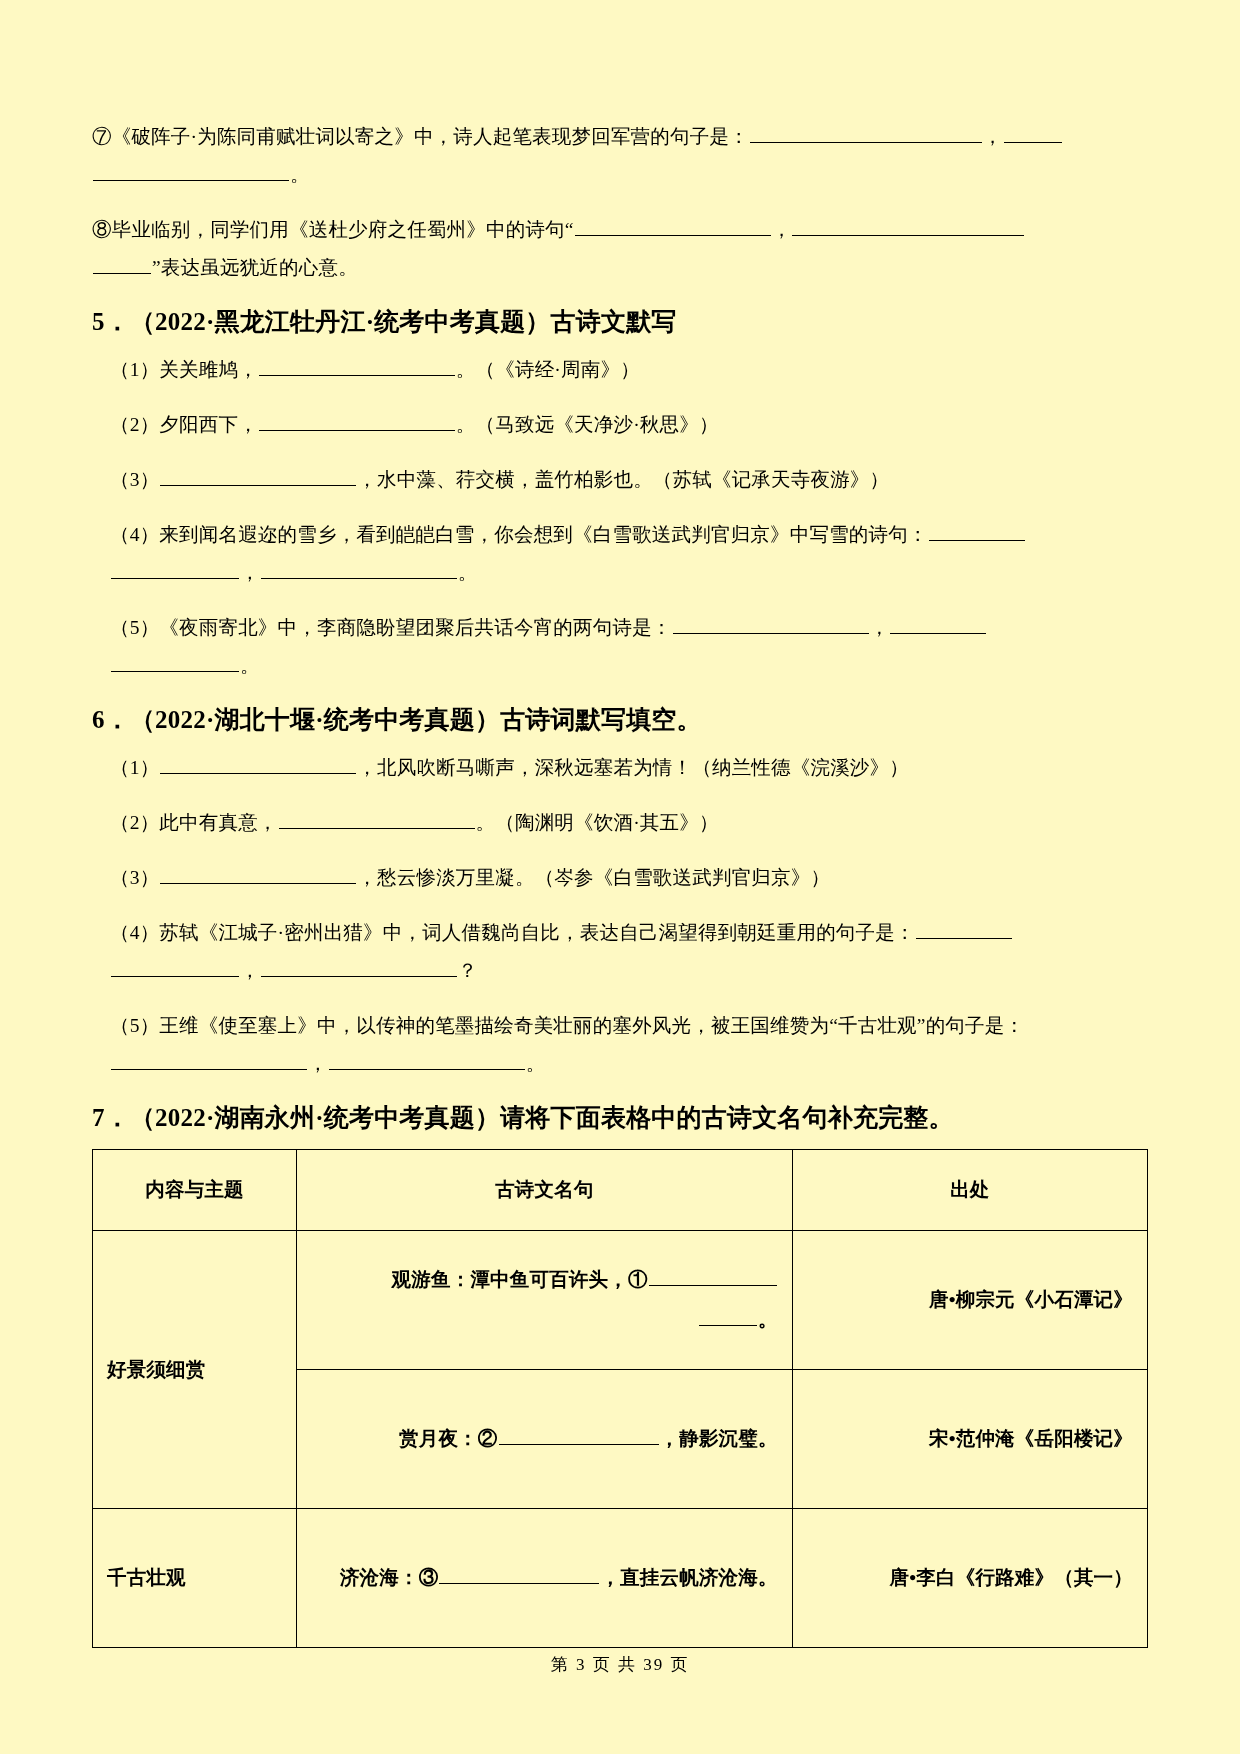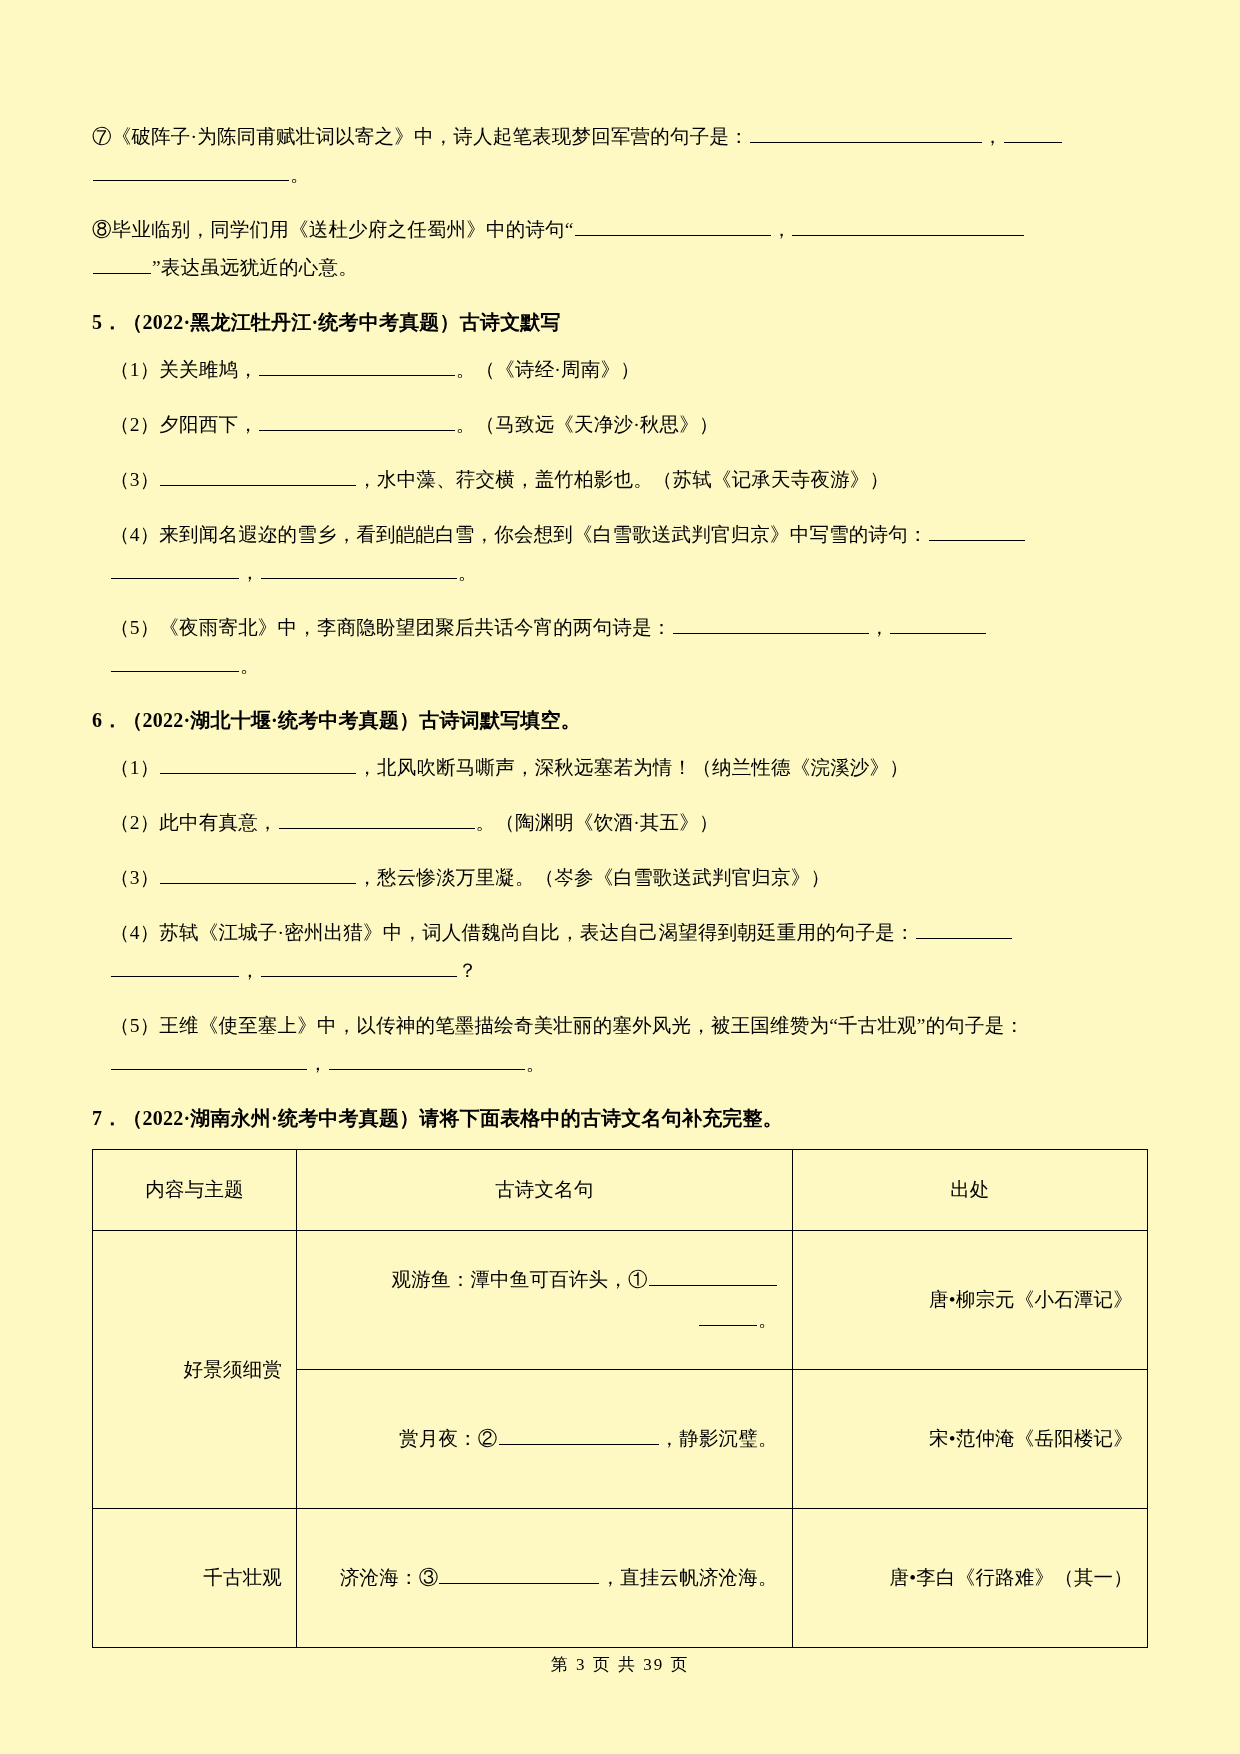--- a/index.html
+++ b/index.html
@@ -26,21 +26,21 @@
     font-size: 19.5px;
     line-height: 38px;
     margin: 0 0 17px 0;
     text-align: justify;
     letter-spacing: 0.2px;
   }
   .para.sub {
     padding-left: 18px;
   }
   .qhead {
-    font-size: 20px;
+    font-size: 25px;
     font-weight: bold;
     line-height: 34px;
     margin: 18px 0 12px 0;
     letter-spacing: 0.2px;
   }
   .blank {
     display: inline-block;
     border-bottom: 1.6px solid #000;
     vertical-align: baseline;
     height: 19px;
@@ -57,31 +57,31 @@
   table.poem-table {
     border-collapse: collapse;
     width: 1056px;
     margin-top: 14px;
     table-layout: fixed;
   }
   table.poem-table td,
   table.poem-table th {
     border: 1.7px solid #000;
     font-size: 19.5px;
-    font-weight: normal;
+    font-weight: bold;
     padding: 10px 14px;
     vertical-align: middle;
     line-height: 40px;
     letter-spacing: 0.2px;
   }
   .col-theme   { width: 160px; text-align: center; }
   .col-verse   { width: 430px; text-align: left; }
   .col-source  { width: 300px; text-align: center; }
   th.hdr { text-align: center; height: 60px; line-height: 60px; padding: 0; }
-  td.theme-cell { text-align: right; }
+  td.theme-cell { text-align: left; }
   td.verse-cell { text-align: right; height: 118px; }
   td.source-cell { text-align: right; }
 
   
   .footer {
     position: absolute;
     left: 0;
     right: 0;
     bottom: 78px;
     text-align: center;

